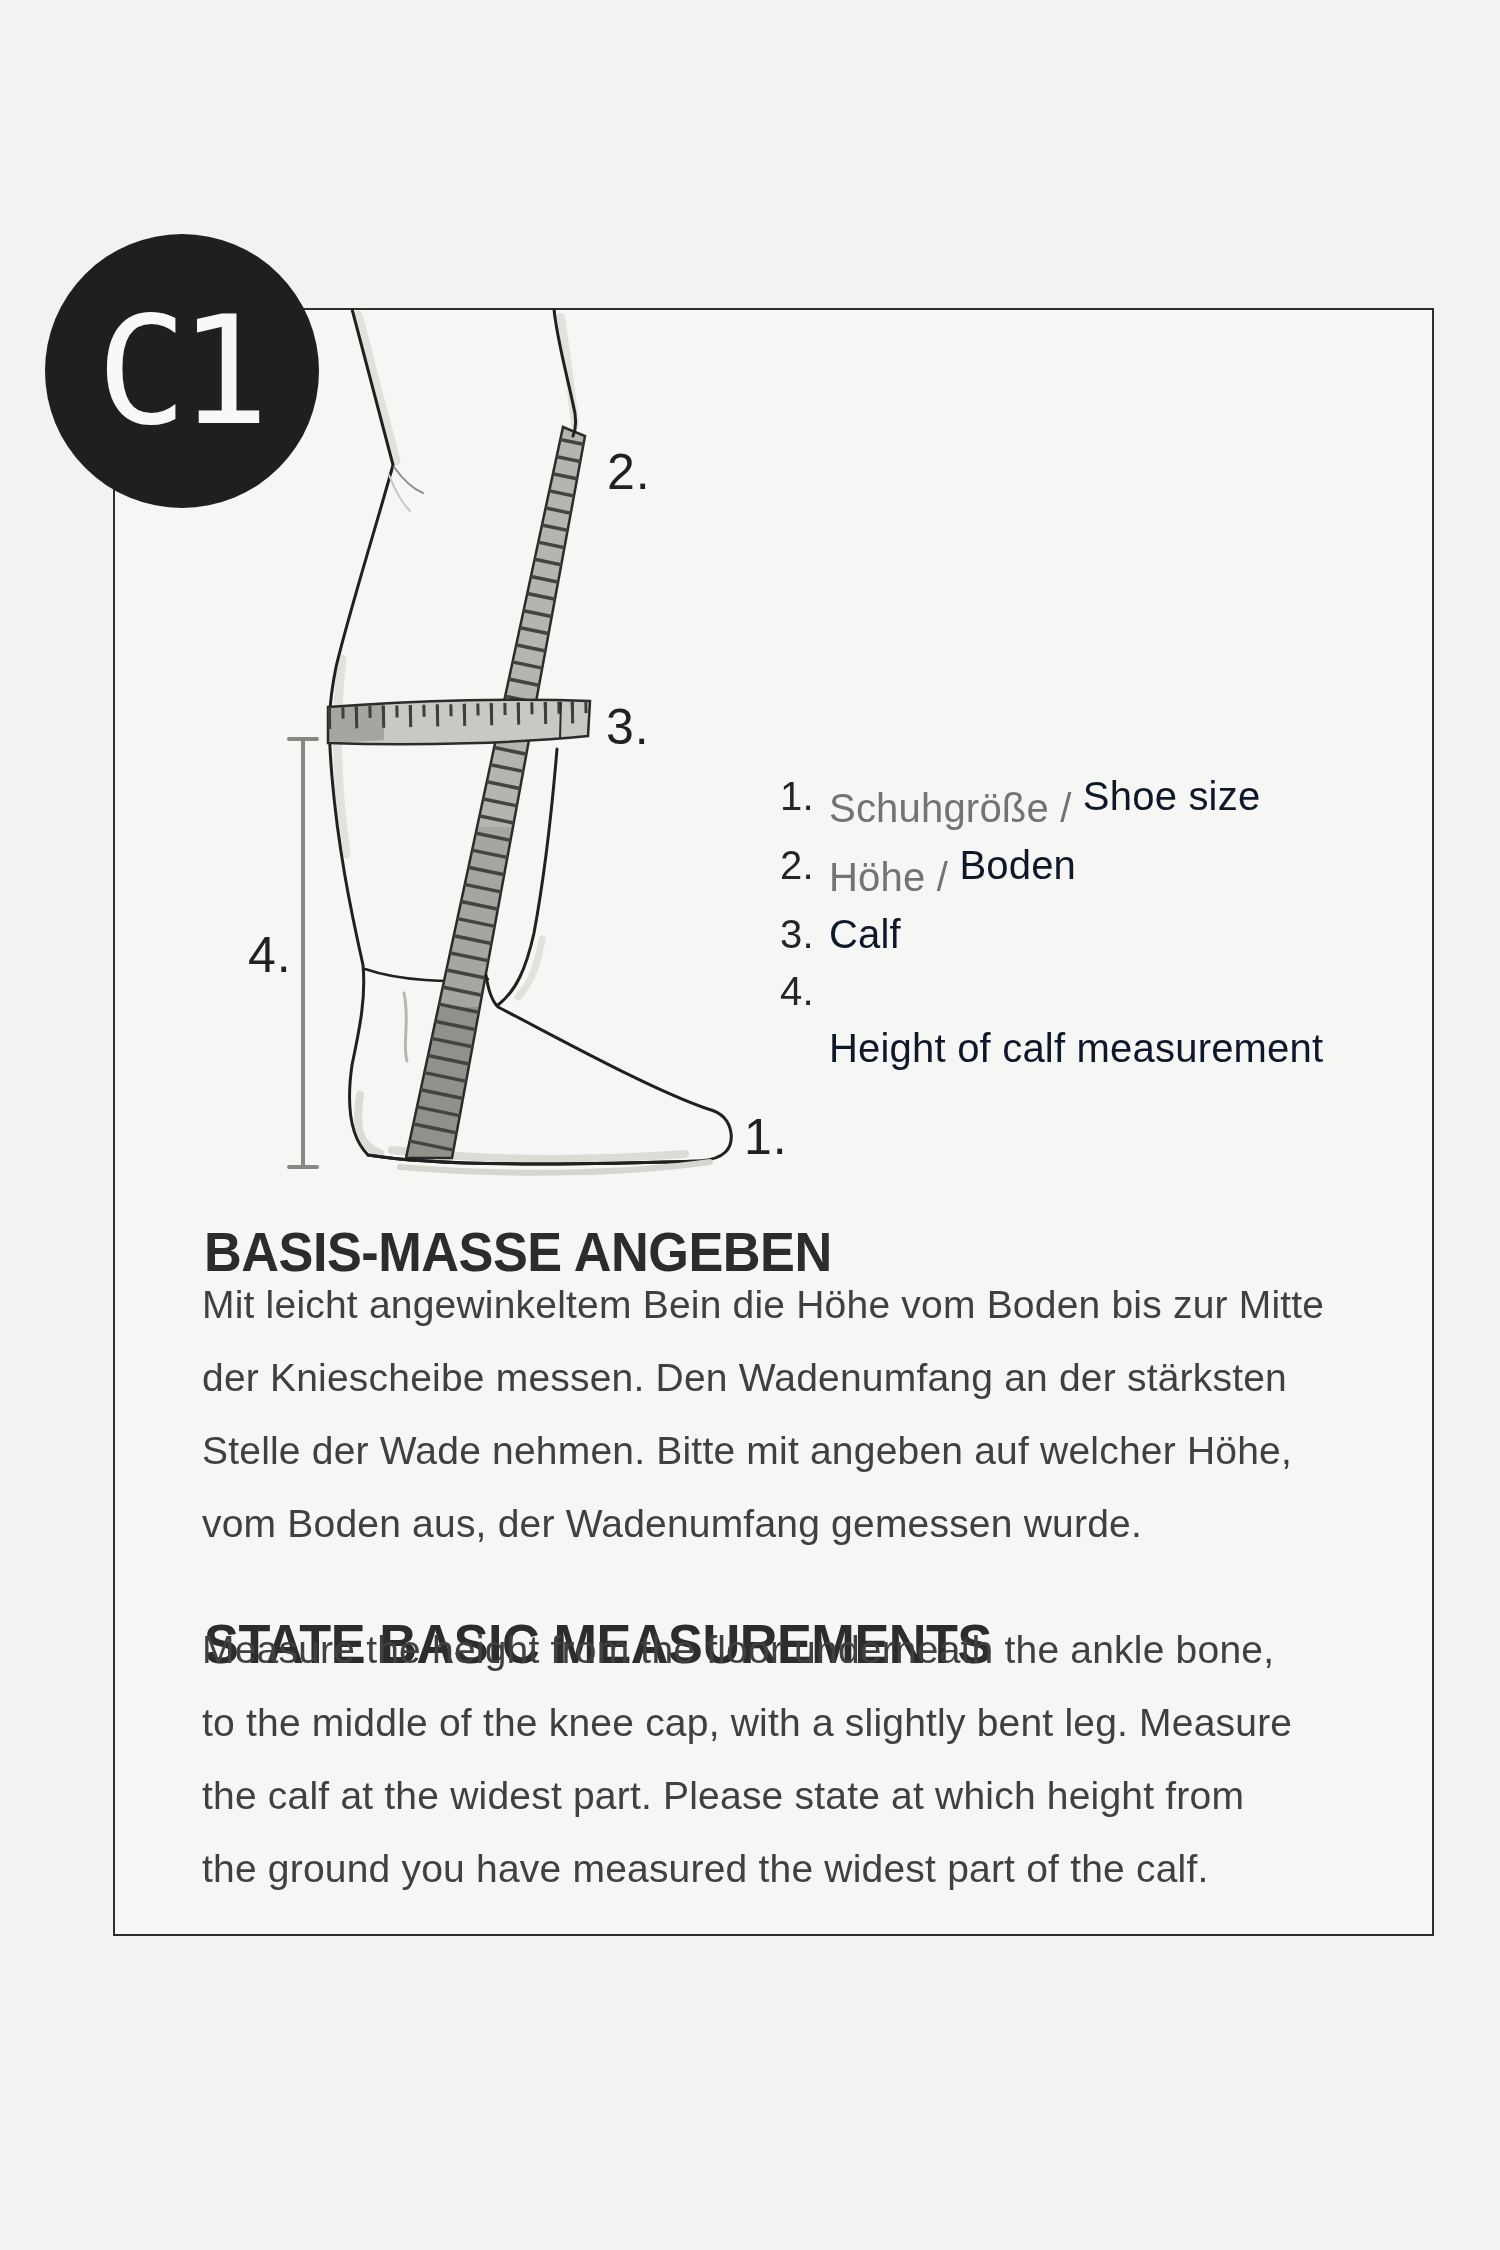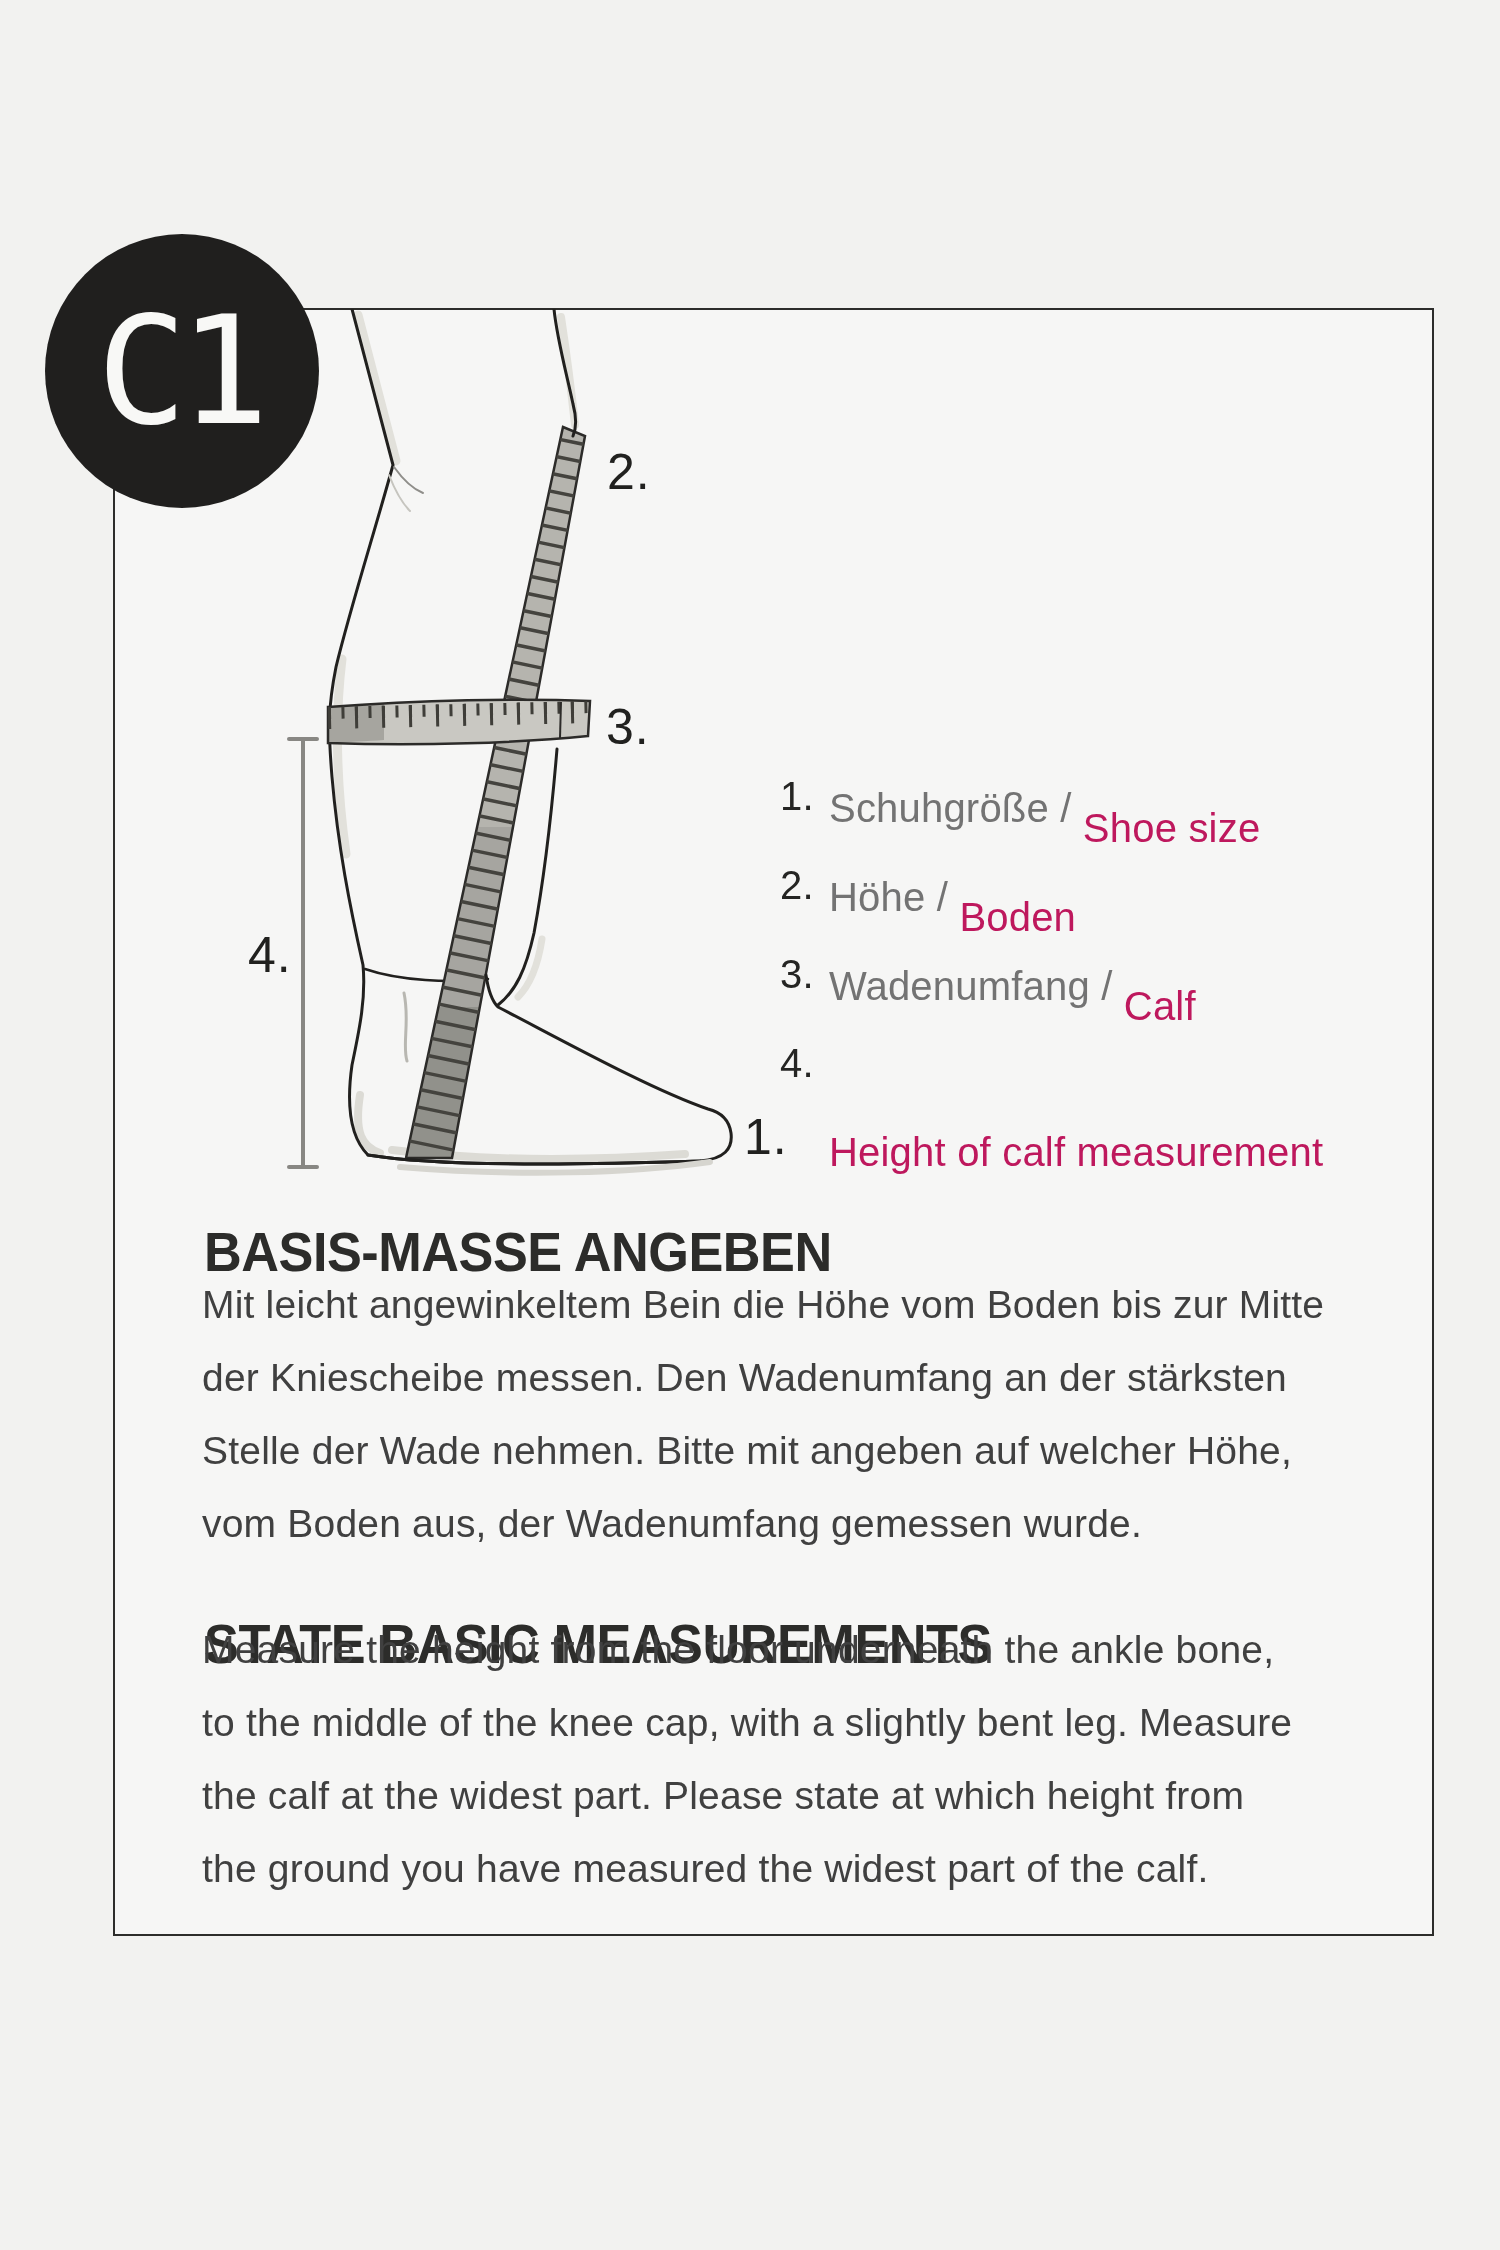--- a/index.html
+++ b/index.html
@@ -32,21 +32,21 @@
   #fig-label-3{left:606px;top:698px;}
   #fig-label-4{left:248px;top:926px;}
   #fig-label-1{left:744px;top:1108px;}
   .legend{
     position:absolute;left:780px;top:768px;z-index:2;
     font-size:40px;letter-spacing:0.2px;
   }
   .legend-row{display:flex;line-height:57px;white-space:pre;}
   .legend-num{width:49px;flex:0 0 49px;color:#252523;}
   .legend-de{color:#737373;margin-top:12px;}
-  .legend-en{color:#be185d;margin-top:32px;}
+  .legend-en{color:#0f172a;}
   .section-heading{
     position:absolute;left:204px;z-index:2;
     font-size:55px;font-weight:bold;color:#2c2c2a;
     letter-spacing:-0.5px;transform:scaleX(0.95);transform-origin:left top;
     white-space:pre;
   }
   #heading-de{top:1220px;}
   #heading-en{top:1612px;}
   .section-body{
     position:absolute;left:202px;z-index:2;
@@ -143,21 +143,20 @@
     <span class="legend-de">Schuhgröße / </span>
     <span class="legend-en">Shoe size</span>
   </div>
   <div class="legend-row">
     <span class="legend-num">2.</span>
     <span class="legend-de">Höhe / </span>
     <span class="legend-en">Boden</span>
   </div>
   <div class="legend-row">
     <span class="legend-num">3.</span>
-    <span class="legend-de">Wadenumfang / </span>
     <span class="legend-en">Calf</span>
   </div>
   <div class="legend-row">
     <span class="legend-num">4.</span>
     <span class="legend-en"></span>
   </div>
   <div class="legend-row">
     <span class="legend-num"></span>
     <span class="legend-de"></span>
     <span class="legend-en">Height of calf measurement</span>

